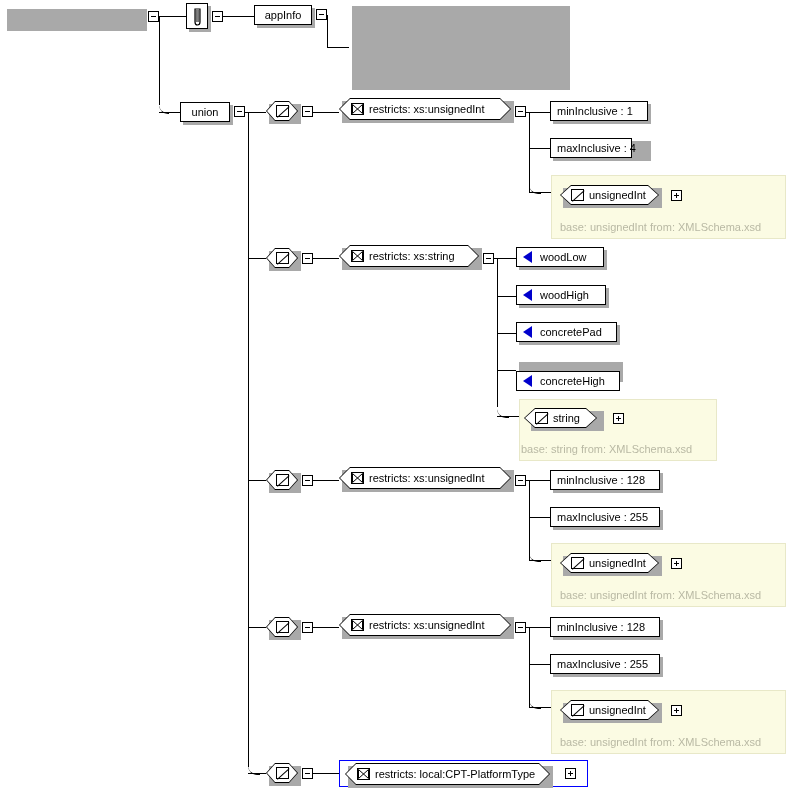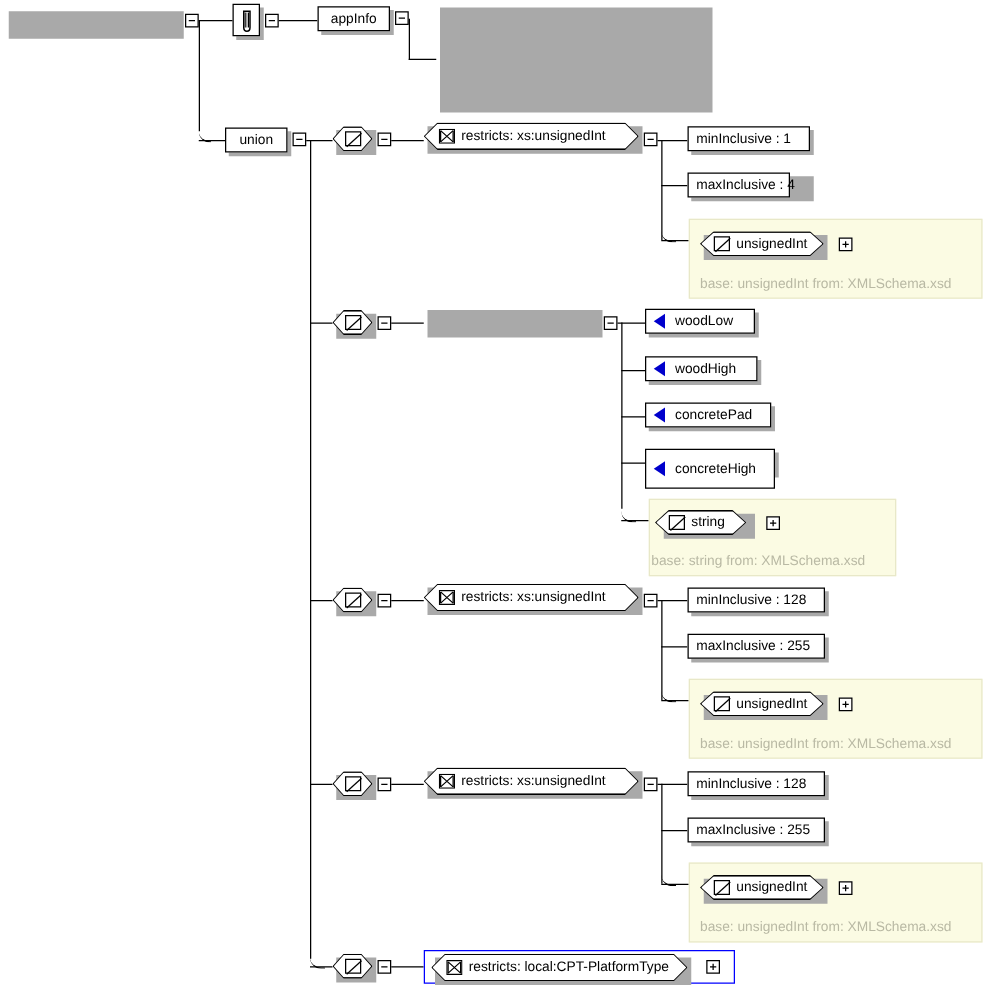--- a/index.html
+++ b/index.html
@@ -302,20 +302,34 @@
     <div class="octborder"></div>
     <div class="octfill"></div>
     <div class="octcontent" style="justify-content:center;">
       <span class="ico-simple"></span>
     </div>
   </div>
   <div class="exp" style="left:302px;top:253px;"></div>
   <div class="ln lnh" style="left:313px;top:258px;width:26px;"></div>
 
   <div class="shadow" style="left:342px;top:248px;width:140px;height:22px;"></div>
+  <div class="rnode" style="left:339px;top:245px;width:140px;height:22px;">
+    <div class="rborder"></div>
+    <div class="rfill"></div>
+    <div class="rcontent" style="padding-left:12px;">
+      <span class="ico-restrict">
+        <svg width="13" height="12" viewBox="0 0 13 12" xmlns="http://www.w3.org/2000/svg">
+          <rect x="0.5" y="0.5" width="12" height="11" fill="#ffffff" stroke="#000000"></rect>
+          <path d="M1.5 1.5 L11.5 10.5 M11.5 1.5 L1.5 10.5" stroke="#000000" stroke-width="1"></path>
+          <path d="M1.5 1.5 L1.5 10.5 M11.5 1.5 L11.5 10.5" stroke="#000000" stroke-width="1"></path>
+        </svg>
+      </span>
+      <span class="lbl">restricts: xs:string</span>
+    </div>
+  </div>
   <div class="exp" style="left:483px;top:253px;"></div>
 
   <div class="ln lnh" style="left:494px;top:258px;width:22px;"></div>
   <div class="ln lnv" style="left:497px;top:258px;height:149px;"></div>
   <div class="ln lnh" style="left:497px;top:296px;width:19px;"></div>
   <div class="ln lnh" style="left:497px;top:333px;width:19px;"></div>
   <div class="ln lnh" style="left:497px;top:370px;width:19px;"></div>
   <div class="elbow" style="left:497px;top:400px;width:12px;height:17px;border-left:none;"></div>
   <div class="ln lnh" style="left:497px;top:416px;width:22px;"></div>
 
@@ -331,21 +345,21 @@
     <span class="lbl" style="padding-left:8px;">woodHigh</span>
   </div>
 
   <div class="shadow" style="left:519px;top:325px;width:101px;height:20px;"></div>
   <div class="rect" style="left:516px;top:322px;width:101px;height:20px;padding-left:6px;">
     <span class="enum-tri"></span>
     <span class="lbl" style="padding-left:8px;">concretePad</span>
   </div>
 
   <div class="shadow" style="left:519px;top:362px;width:104px;height:20px;"></div>
-  <div class="rect" style="left:516px;top:359px;width:104px;height:32px;padding-left:6px;">
+  <div class="rect" style="left:516px;top:371px;width:104px;height:20px;padding-left:6px;">
     <span class="enum-tri"></span>
     <span class="lbl" style="padding-left:8px;">concreteHigh</span>
   </div>
 
   <div class="ypanel" style="left:519px;top:399px;width:198px;height:62px;"></div>
   <div class="shadow" style="left:531px;top:411px;width:73px;height:20px;"></div>
   <div class="rnode" style="left:524px;top:408px;width:73px;height:20px;">
     <div class="rborder"></div>
     <div class="rfill"></div>
     <div class="rcontent" style="padding-left:11px;">

